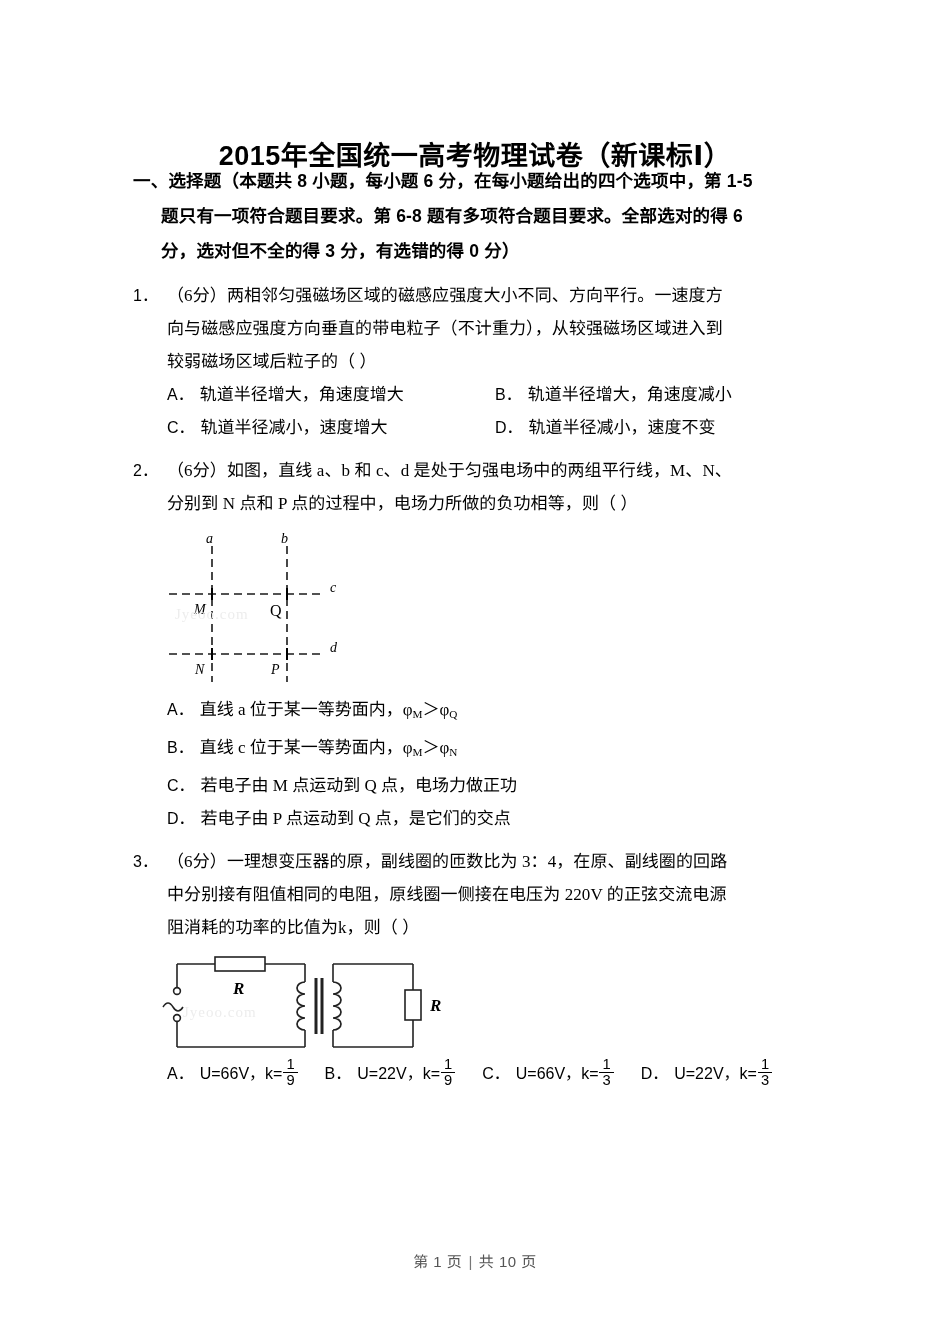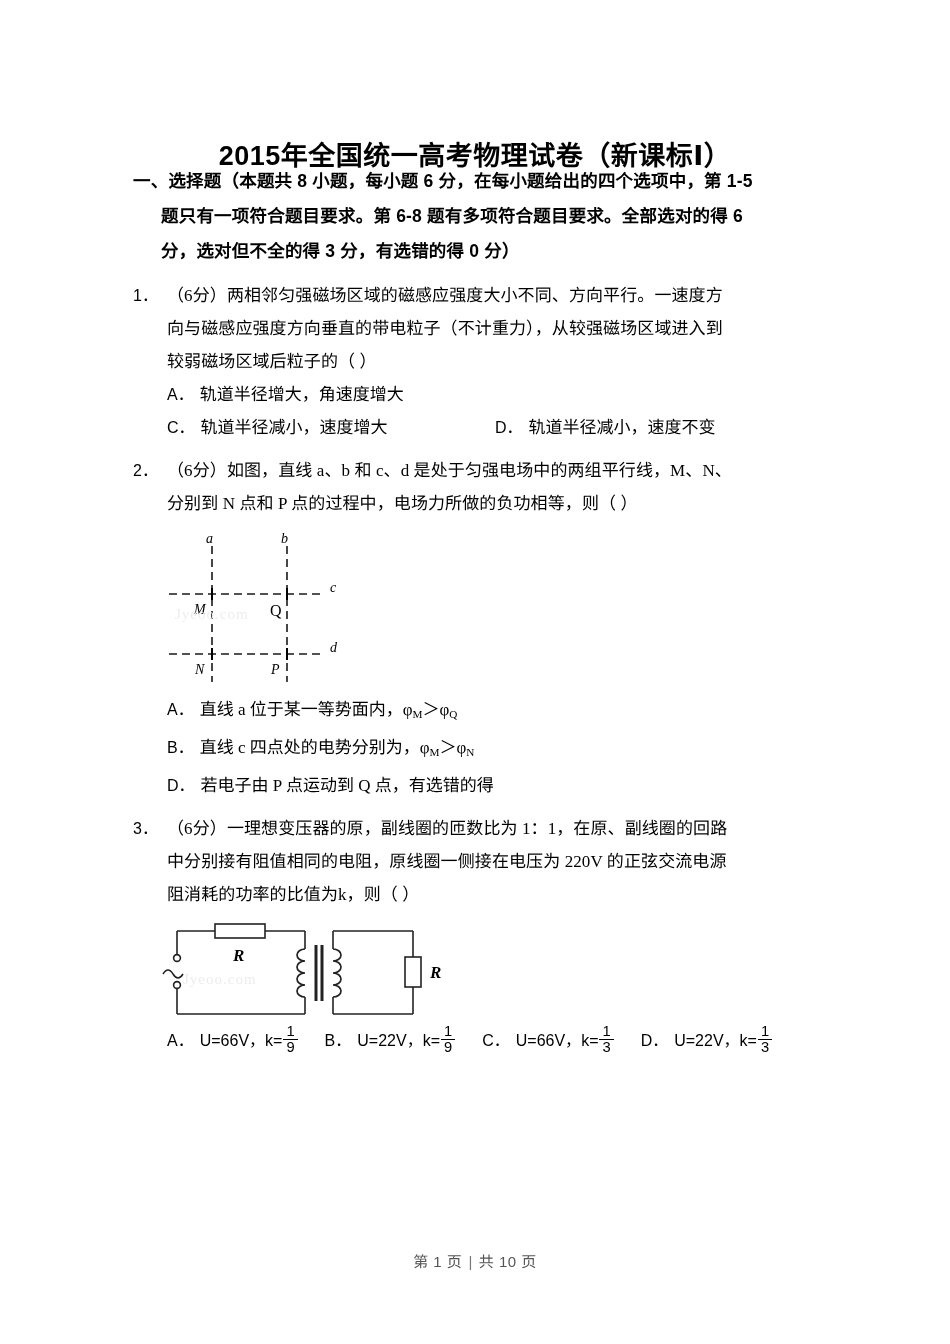--- a/index.html
+++ b/index.html
@@ -174,20 +174,23 @@
         <span class="q-num">1．</span>
         <span>（6分）两相邻匀强磁场区域的磁感应强度大小不同、方向平行。一速度方</span>
       </div>
       <div class="q-line q-cont">向与磁感应强度方向垂直的带电粒子（不计重力），从较强磁场区域进入到</div>
       <div class="q-line q-cont">较弱磁场区域后粒子的（      ）</div>
 
       <div class="opt-row">
         <div class="opt">
           <span class="opt-label">A．</span><span>轨道半径增大，角速度增大</span>
         </div>
+        <div class="opt">
+          <span class="opt-label">B．</span><span>轨道半径增大，角速度减小</span>
+        </div>
       </div>
       <div class="opt-row">
         <div class="opt">
           <span class="opt-label">C．</span><span>轨道半径减小，速度增大</span>
         </div>
         <div class="opt">
           <span class="opt-label">D．</span><span>轨道半径减小，速度不变</span>
         </div>
       </div>
     </div>
@@ -232,34 +235,39 @@
         </svg>
       </div>
 
       <div class="opt-row">
         <div class="opt-wide">
           <span class="opt-label">A．</span><span>直线 a 位于某一等势面内，</span><span><span>φ</span><sub>M</sub></span><span>＞</span><span><span>φ</span><sub>Q</sub></span>
         </div>
       </div>
       <div class="opt-row">
         <div class="opt-wide">
-          <span class="opt-label">B．</span><span>直线 c 四点处的电势分别为，</span><span><span>φ</span><sub>M</sub></span><span>＞</span><span><span>φ</span><sub>N</sub></span>
+          <span class="opt-label">B．</span><span>直线 c 位于某一等势面内，</span><span><span>φ</span><sub>M</sub></span><span>＞</span><span><span>φ</span><sub>N</sub></span>
         </div>
       </div>
       <div class="opt-row">
         <div class="opt-wide">
-          <span class="opt-label">D．</span><span>若电子由 P 点运动到 Q 点，有选错的得</span>
+          <span class="opt-label">C．</span><span>若电子由 M 点运动到 Q 点，电场力做正功</span>
+        </div>
+      </div>
+      <div class="opt-row">
+        <div class="opt-wide">
+          <span class="opt-label">D．</span><span>若电子由 P 点运动到 Q 点，是它们的交点</span>
         </div>
       </div>
     </div>
 
     <div class="q-block">
       <div class="q-line q-first">
         <span class="q-num">3．</span>
-        <span>（6分）一理想变压器的原，副线圈的匝数比为 1：1，在原、副线圈的回路</span>
+        <span>（6分）一理想变压器的原，副线圈的匝数比为 3：4，在原、副线圈的回路</span>
       </div>
       <div class="q-line q-cont">中分别接有阻值相同的电阻，原线圈一侧接在电压为 220V 的正弦交流电源</div>
       <div class="q-line q-cont">阻消耗的功率的比值为k，则（      ）</div>
 
       <div class="fig-circuit">
         <span class="wm" style="left:28px; top:52px;">Jyeoo.com</span>
         <svg width="320" height="105" viewBox="0 0 320 105">
           <g stroke="#222" stroke-width="1.6" fill="none">
 
             <line x1="22" y1="12" x2="60" y2="12"></line>

